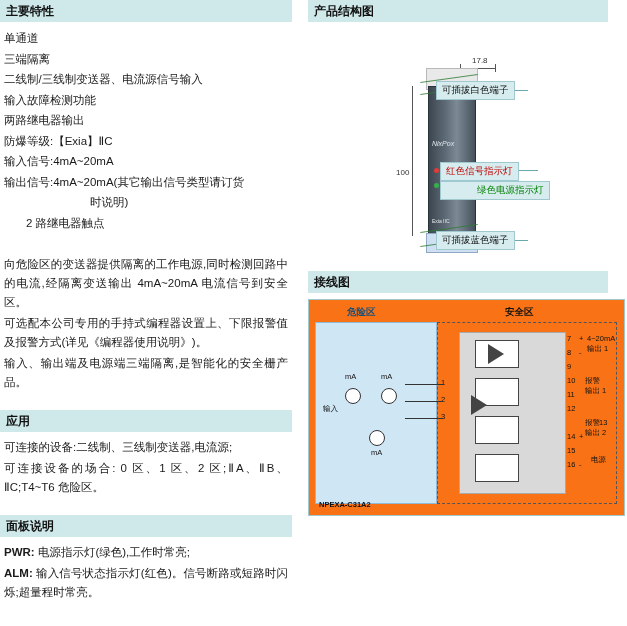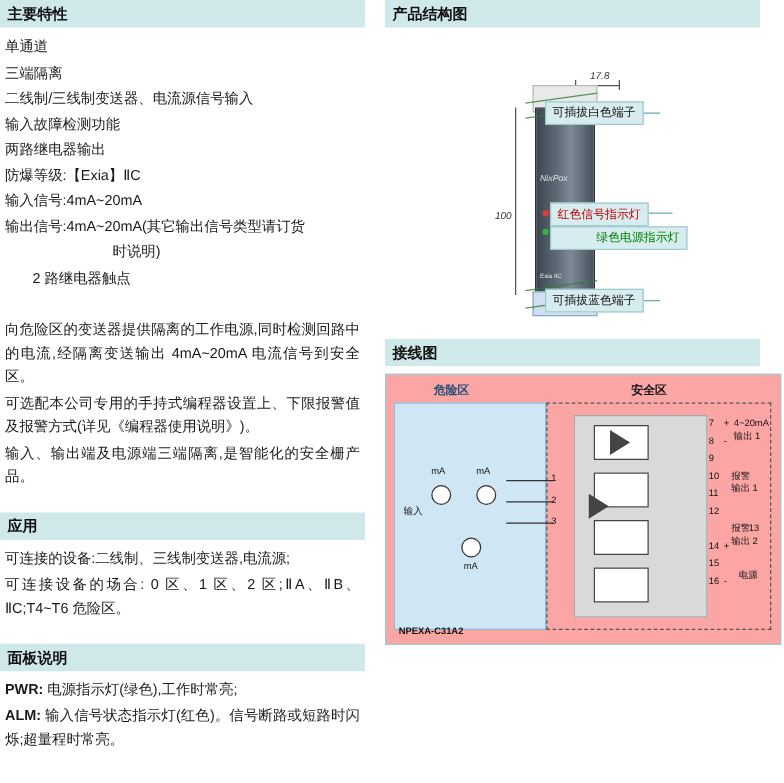--- a/index.html
+++ b/index.html
@@ -76,21 +76,20 @@
   .fig-struct {
     position: relative;
     margin-left: 8px;
     width: 315px;
     height: 225px;
   }
   .dim-label {
     position: absolute;
     font-size: 8px;
     color: #333;
-    font-style: italic;
   }
   .callout {
     position: absolute;
     background: #d7ecef;
     border: 1px solid #9fc9ce;
     font-size: 9.5px;
     padding: 2px 5px;
     white-space: nowrap;
     color: #111;
   }
@@ -203,21 +202,21 @@
   }
 
   
   .fig-wire {
     position: relative;
     margin-left: 8px;
     margin-top: 4px;
     width: 315px;
     height: 215px;
     border: 1px solid #9fc9ce;
-    background: #fca5a5;
+    background: #f97316;
   }
   .zone-label {
     position: absolute;
     font-size: 9.5px;
     color: #111;
     font-weight: bold;
   }
   .hazard-box {
     position: absolute;
     left: 6px;

